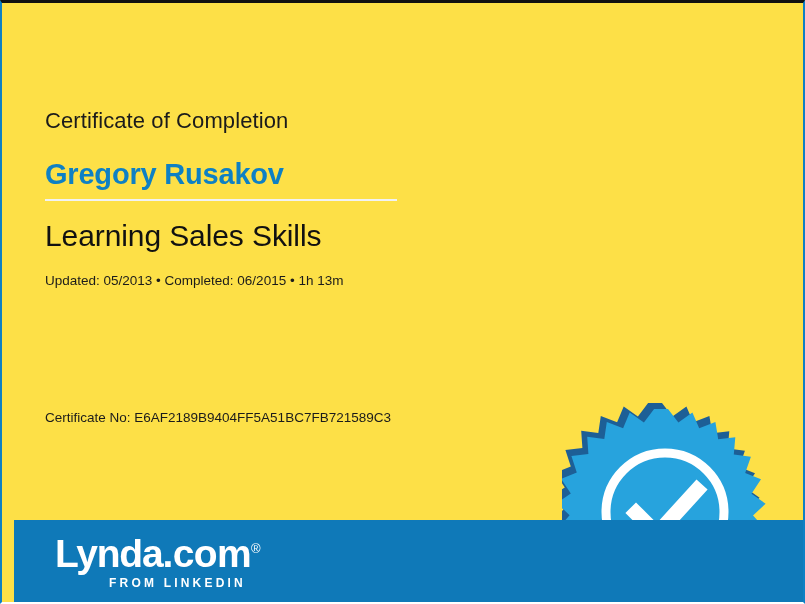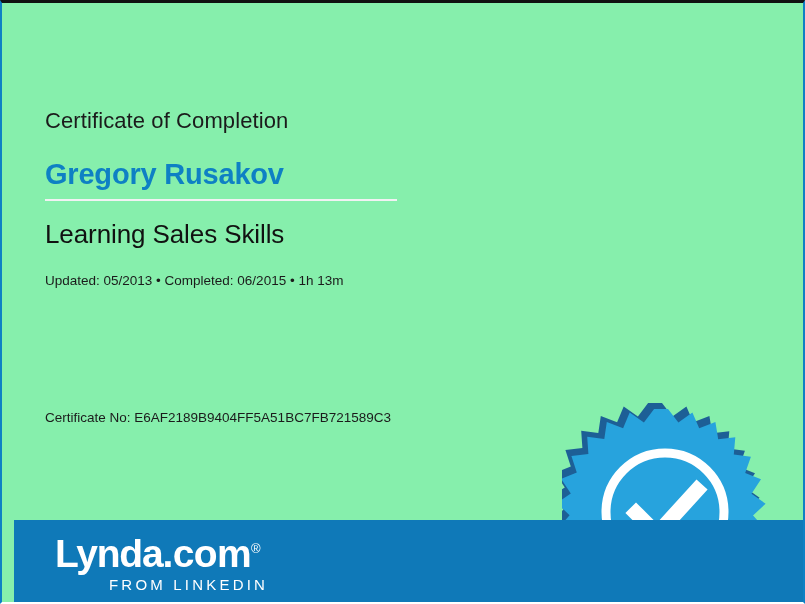--- a/index.html
+++ b/index.html
@@ -9,21 +9,21 @@
   }
   body {
     font-family: "Liberation Sans", sans-serif;
   }
 
   .certificate {
     position: relative;
     width: 805px;
     height: 604px;
     box-sizing: border-box;
-    background: #86efac;
+    background: #fde047;
     border-top: 3px solid #111111;
     border-left: 2px solid #0e80c4;
     border-right: 2px solid #0e80c4;
     border-bottom: 2px solid #ffffff;
     overflow: hidden;
   }
 
   
   .content {
     position: absolute;
@@ -60,21 +60,21 @@
     left: 0;
     width: 352px;
     height: 2px;
     background: #f1f2f3;
   }
 
   .course-title {
     position: absolute;
     top: 216px;
     left: 0;
-    font-size: 26px;
+    font-size: 30px;
     font-weight: 400;
     color: #111111;
     letter-spacing: -0.1px;
     white-space: nowrap;
   }
 
   .meta {
     position: absolute;
     top: 270px;
     left: 0;
@@ -123,22 +123,22 @@
   }
   .logo-reg {
     font-size: 13px;
     vertical-align: super;
     font-weight: 400;
     letter-spacing: 0;
   }
   .logo-sub {
     margin-top: 3px;
     margin-left: 54px;
-    font-size: 15px;
-    font-weight: 400;
+    font-size: 12px;
+    font-weight: 700;
     letter-spacing: 3.2px;
     white-space: nowrap;
   }
 
   
   .badge {
     position: absolute;
     left: 560px;
     top: 398px;
     width: 206px;

